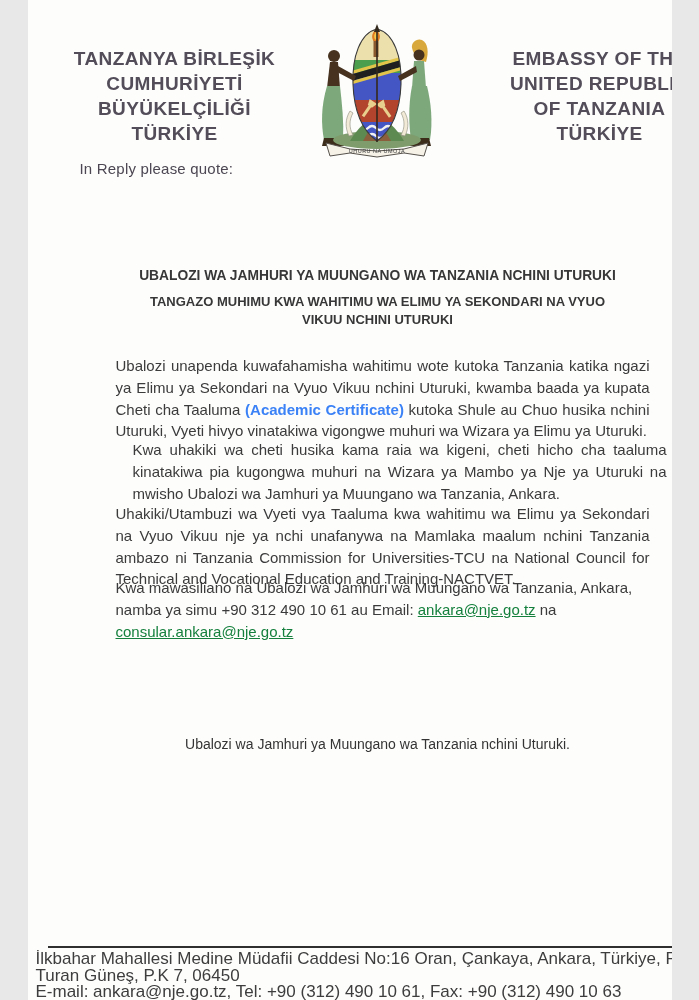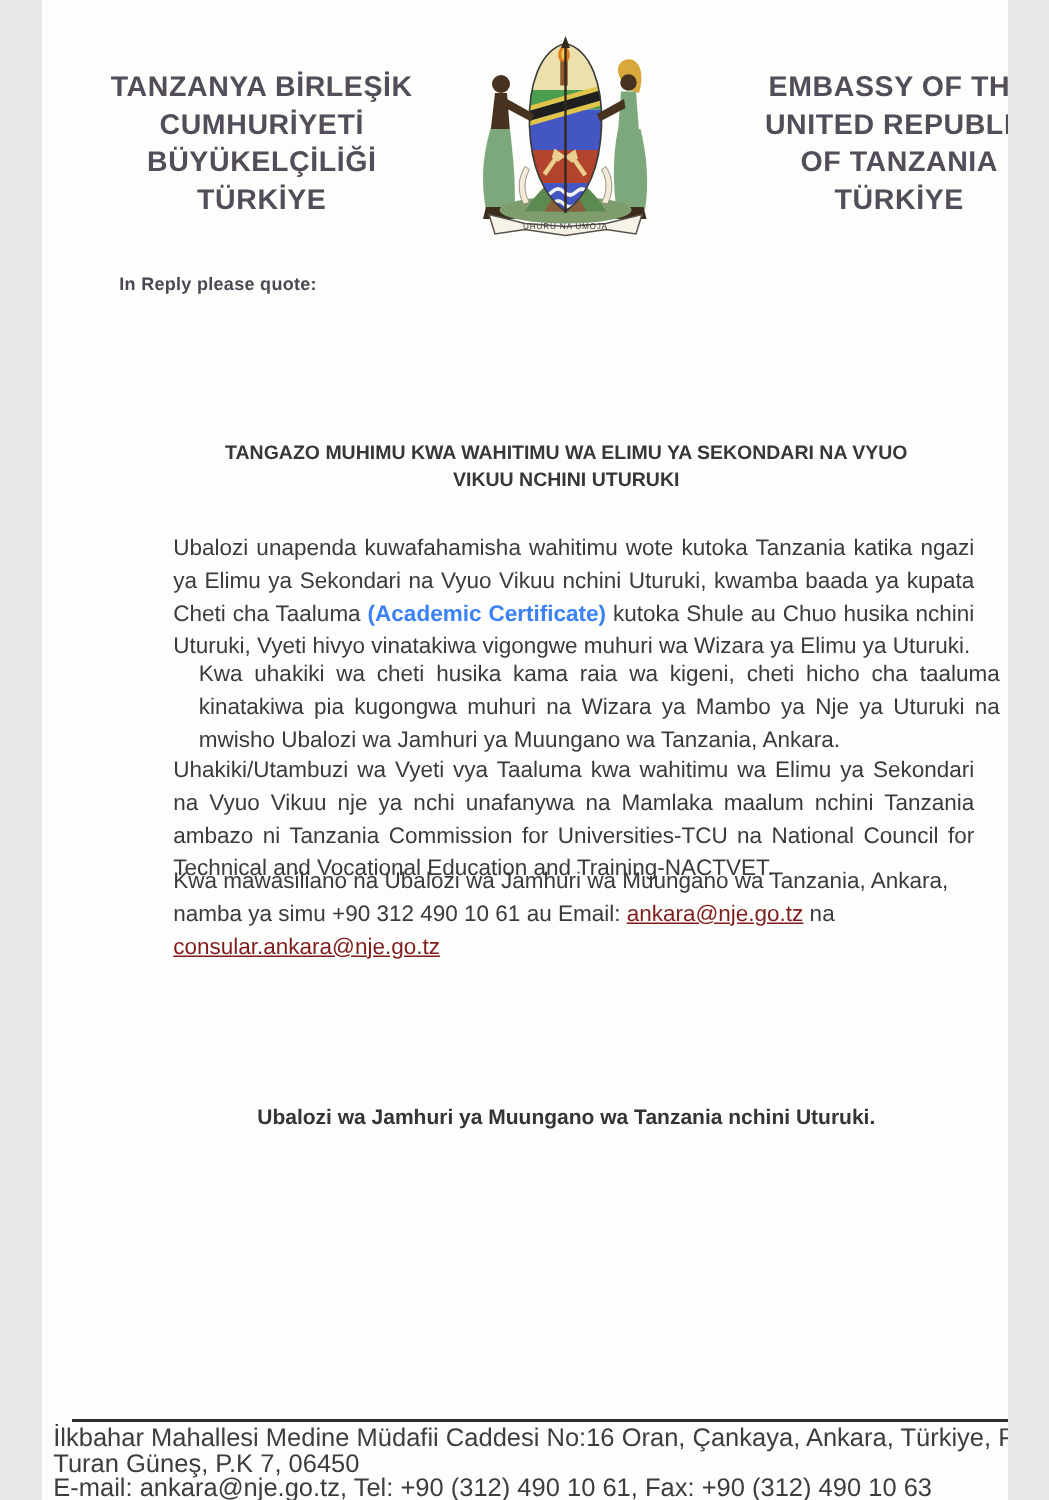--- a/index.html
+++ b/index.html
@@ -12,46 +12,46 @@
   }
   .hdr-block {
     position:absolute; top:46px; text-align:center;
     font-weight:700; font-size:19px; line-height:25px;
     color:#534d59; letter-spacing:0.4px;
   }
   .hdr-left  { left:34px;  width:226px; }
   .hdr-right { left:452px; width:240px; }
   .emblem { position:absolute; left:284px; top:24px; width:130px; height:136px; }
   .reply-note {
-    position:absolute; left:52px; top:182px;
-    font-size:12px; font-weight:700; color:#4c4752; letter-spacing:0.2px;
+    position:absolute; left:52px; top:160px;
+    font-size:15px; font-weight:400; color:#4c4752; letter-spacing:0.2px;
   }
   .h1 {
     position:absolute; left:58px; top:268px; width:584px;
     text-align:center; font-size:13.8px; font-weight:700; color:#373737;
   }
   .h2 {
     position:absolute; left:58px; top:293px; width:584px;
     text-align:center; font-size:13px; font-weight:700; color:#373737;
     line-height:17.5px;
   }
   .para {
     position:absolute; left:88px; width:534px;
     font-size:15px; line-height:21.8px; color:#3b3b3b;
     text-align:justify;
   }
   .p1 { top:355px; }
   .p2 { top:439px;margin-left:17px; }
   .p3 { top:503px; }
   .p4 { top:577px; text-align:left; }
   .para b { color:#3b82f6; }
-  a.email-link { color:#7f1d1d; }
+  a.email-link { color:#15803d; }
   .closing {
     position:absolute; left:58px; top:736px; width:584px;
-    text-align:center; font-size:14px; font-weight:700; color:#343434;
+    text-align:center; font-size:14px; font-weight:400; color:#343434;
   }
   .footer-rule {
     position:absolute; left:20px; top:946px; width:659px;
     border:none; border-top:2px solid #2f2f2f; height:0;
   }
   .footer-text {
     position:absolute; left:8px; top:951px; width:684px;
     text-align:left; font-size:17px; line-height:16.5px; color:#3d3d3d;
   }
 </style>
@@ -139,20 +139,21 @@
 
   <div class="hdr-block hdr-right">
     <div>EMBASSY OF THE</div>
     <div>UNITED REPUBLIC</div>
     <div>OF TANZANIA</div>
     <div>TÜRKİYE</div>
   </div>
 
   <div class="reply-note">In Reply please quote:</div>
 
+  <div class="h1">UBALOZI WA JAMHURI YA MUUNGANO WA TANZANIA NCHINI UTURUKI</div>
   <div class="h2">
     <div>TANGAZO MUHIMU KWA WAHITIMU WA ELIMU YA SEKONDARI NA VYUO</div>
     <div>VIKUU NCHINI UTURUKI</div>
   </div>
 
   <p class="para p1"><span>Ubalozi unapenda kuwafahamisha  wahitimu wote kutoka Tanzania katika ngazi ya Elimu ya Sekondari na Vyuo Vikuu nchini Uturuki, kwamba baada ya kupata Cheti cha Taaluma </span><b>(Academic Certificate)</b><span> kutoka Shule au Chuo husika nchini Uturuki, Vyeti hivyo vinatakiwa vigongwe  muhuri wa Wizara ya Elimu ya Uturuki.</span></p>
 
   <p class="para p2">Kwa uhakiki  wa cheti husika kama raia wa kigeni, cheti hicho cha taaluma  kinatakiwa pia kugongwa muhuri na Wizara ya Mambo ya Nje ya Uturuki na mwisho Ubalozi wa Jamhuri ya Muungano wa Tanzania, Ankara.</p>
 
   <p class="para p3">Uhakiki/Utambuzi wa Vyeti vya Taaluma kwa wahitimu wa Elimu ya Sekondari na Vyuo Vikuu nje ya nchi unafanywa na Mamlaka maalum nchini Tanzania ambazo ni Tanzania Commission for Universities-TCU na National Council for Technical and Vocational Education and  Training-NACTVET.</p>

